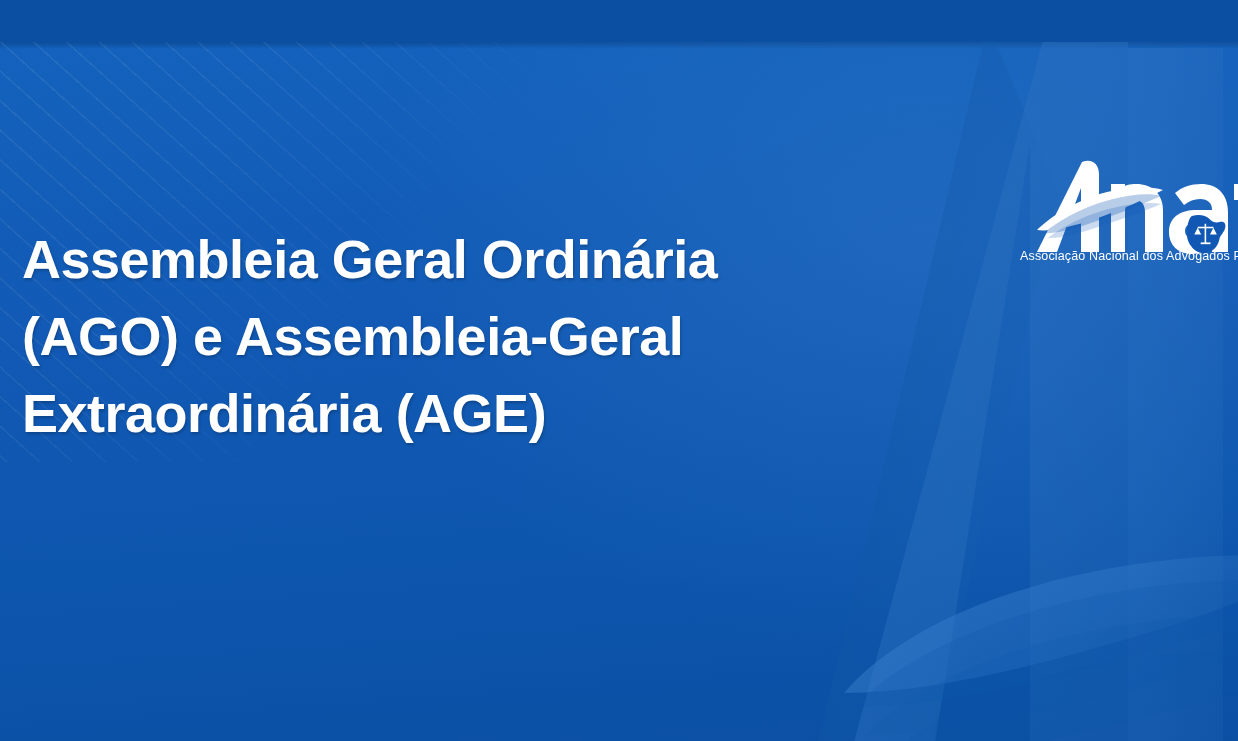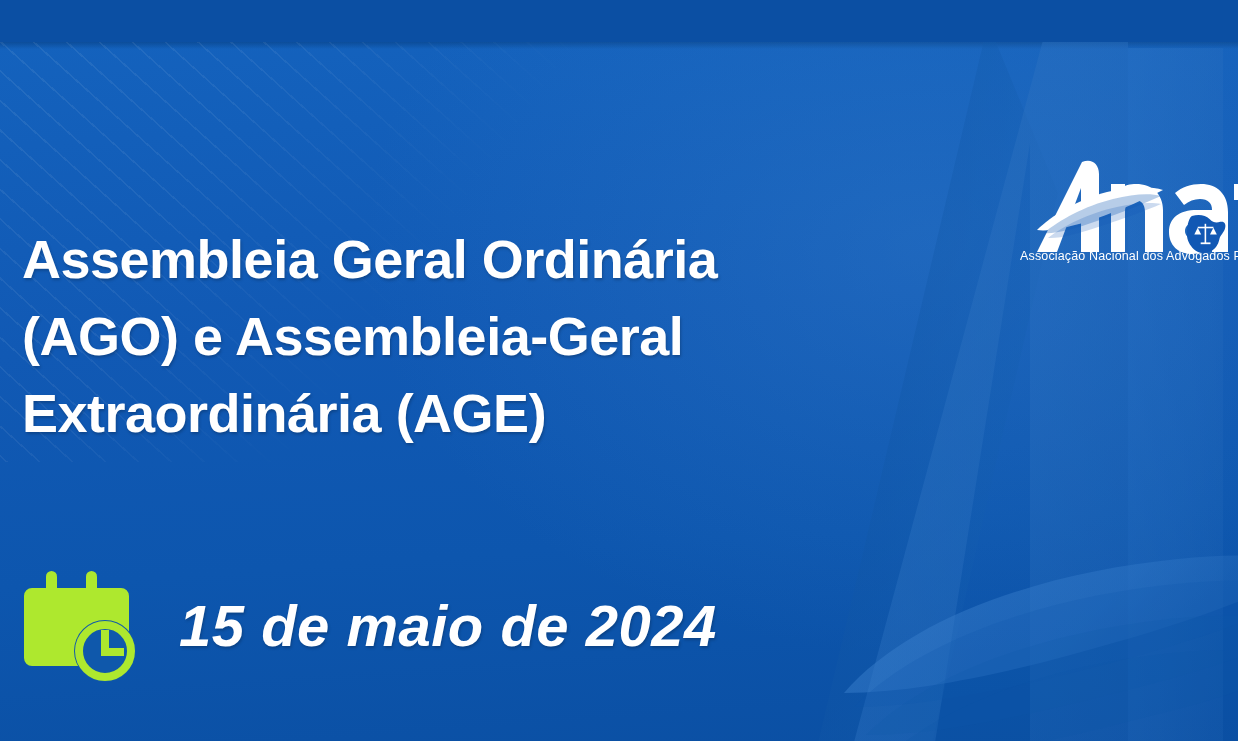--- a/index.html
+++ b/index.html
@@ -169,48 +169,20 @@
       <path d="M 196 714 C 262 646 392 602 528 590 C 586 585 632 588 660 594 C 620 618 548 644 468 666 C 378 690 278 714 196 714 Z" fill="#0f58ab" opacity="0.22"></path>
       <path d="M 208 742 C 274 676 402 634 534 624 C 590 620 634 624 660 630 C 622 652 552 676 474 696 C 386 718 290 742 208 742 Z" fill="#0f58ab" opacity="0.20"></path>
       <path d="M 222 770 C 288 706 412 666 540 658 C 594 655 636 659 660 664 C 624 686 556 708 480 726 C 394 748 302 770 222 770 Z" fill="#0f58ab" opacity="0.16"></path>
     </svg>
   </div>
 
   <h1 class="headline">Assembleia Geral Ordinária
 (AGO) e Assembleia-Geral
 Extraordinária (AGE)</h1>
 
-  <div class="date-row">
-
-    <span class="cal-icon">
-      <svg viewBox="0 0 118 118" xmlns="http://www.w3.org/2000/svg" aria-hidden="true">
-        <g fill="#aee82e">
-
-          <rect x="24" y="5" width="11" height="26" rx="5.5"></rect>
-          <rect x="64" y="5" width="11" height="26" rx="5.5"></rect>
-
-          <path d="M10 22 h89 a8 8 0 0 1 8 8 v62 a8 8 0 0 1 -8 8 h-89 a8 8 0 0 1 -8 -8 v-62 a8 8 0 0 1 8 -8 z
-                   M13 41 h83 v52 h-83 z"></path>
-
-          <rect x="18" y="47" width="18" height="15"></rect>
-          <rect x="45" y="47" width="18" height="15"></rect>
-          <rect x="72" y="47" width="18" height="15"></rect>
-
-          <rect x="18" y="69" width="18" height="15"></rect>
-          <rect x="45" y="69" width="18" height="15"></rect>
-        </g>
-
-        <circle cx="83" cy="85" r="31" fill="#0f58ab"></circle>
-        <circle cx="83" cy="85" r="26" fill="none" stroke="#aee82e" stroke-width="8"></circle>
-        <path d="M83 68 v18 h15" fill="none" stroke="#aee82e" stroke-width="8" stroke-linecap="square"></path>
-      </svg>
-    </span>
-
-    <span class="date-text">15 de maio de 2024</span>
-  </div>
 
   <div class="logo">
     <svg viewBox="0 0 290 112" xmlns="http://www.w3.org/2000/svg" aria-hidden="true">
       <g fill="#ffffff">
 
         <path d="M47 2 C56 -2 64 3 64 14 L64 92 L46 92 L46 28 L22 92 L2 92 Z"></path>
 
         <path d="M76 38 C76 30 90 24 101 24 C117 24 128 34 128 50 L128 92 L110 92 L110 52
                  C110 44 106 40 100 40 C94 40 90 44 90 52 L90 92 L76 92 Z"></path>
         <path d="M76 24 h14 v68 h-14 z"></path>

